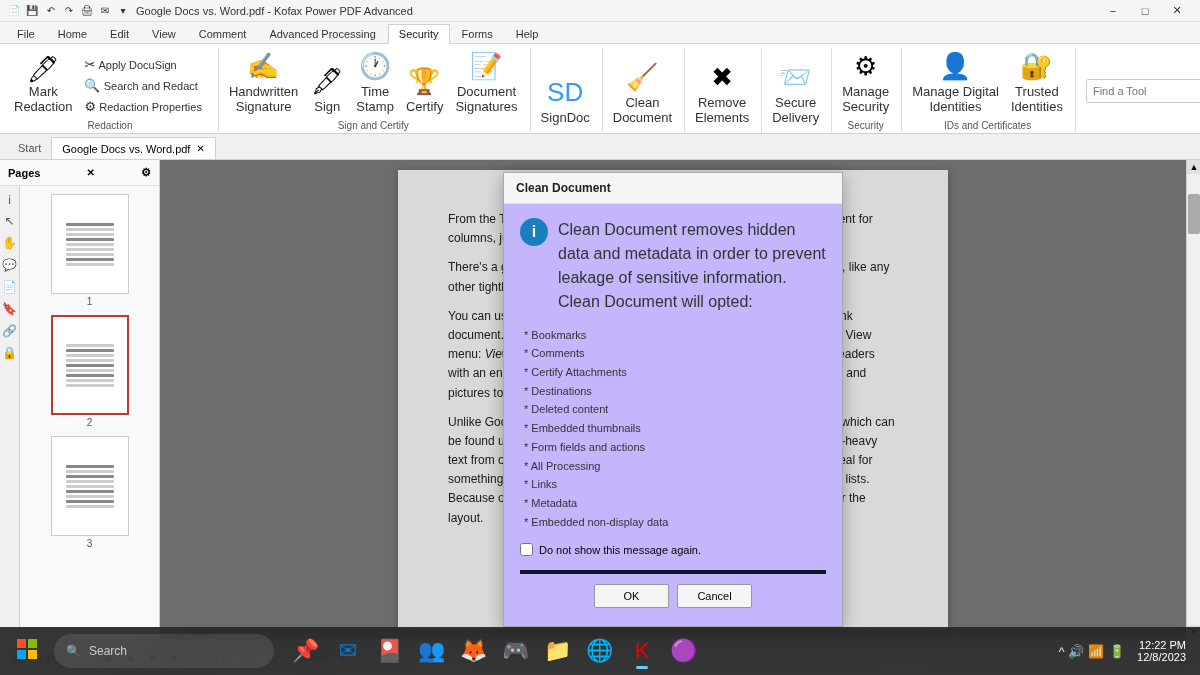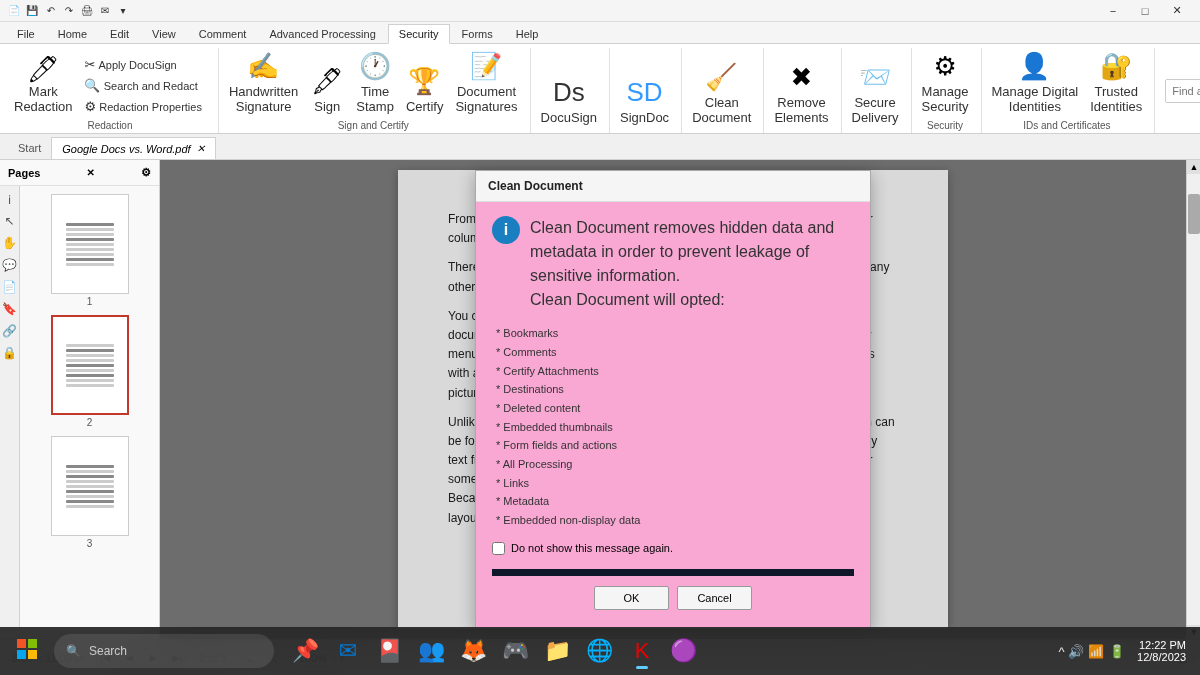--- a/index.html
+++ b/index.html
@@ -153,21 +153,20 @@
       height: 22px;
       padding: 0 10px;
       background: white;
       border: 1px solid #d0d0d0;
       border-bottom: none;
       font-size: 11px;
       display: flex;
       align-items: center;
       gap: 6px;
       cursor: pointer;
-      font-style: italic;
     }
     .doc-tab .tab-close { font-size: 10px; cursor: pointer; }
     .start-tab {
       height: 22px;
       padding: 0 10px;
       font-size: 11px;
       display: flex;
       align-items: center;
       cursor: pointer;
       color: #555;
@@ -352,24 +351,24 @@
     .modal-overlay {
       position: absolute;
       top: 0; left: 0; right: 0; bottom: 0;
       background: rgba(0,0,0,0.15);
       display: flex;
       align-items: center;
       justify-content: center;
       z-index: 100;
     }
     .modal {
-      background: #f9a8d4;
+      background: #c4b5fd;
       border: 1px solid #aaa;
       box-shadow: 0 4px 16px rgba(0,0,0,0.3);
-      width: 396px;
+      width: 340px;
       font-size: 12px;
     }
     .modal-title {
       background: #f5f5f5;
       border-bottom: 1px solid #ddd;
       padding: 8px 12px;
       font-size: 12px;
       font-weight: 600;
       color: #222;
     }
@@ -394,21 +393,21 @@
     .modal-checkbox {
       display: flex; align-items: center; gap: 6px;
       margin: 12px 0 14px 0;
       font-size: 11px;
     }
     .modal-buttons {
       display: flex;
       justify-content: center;
       gap: 8px;
       padding-top: 4px;
-      border-top: 7px solid #0f172a;
+      border-top: 4px solid #0f172a;
       padding: 10px 0 4px 0;
       align-items: center;
     }
     .modal-btn {
       width: 75px; height: 24px;
       border: 1px solid #999;
       background: #f5f5f5;
       cursor: pointer;
       font-size: 11px;
       border-radius: 2px;
@@ -497,20 +496,21 @@
   <div class="title-bar-left">
     <div class="title-bar-icons">
       <span class="title-icon">📄</span>
       <span class="title-icon">💾</span>
       <span class="title-icon">↶</span>
       <span class="title-icon">↷</span>
       <span class="title-icon">🖨</span>
       <span class="title-icon">✉</span>
       <span class="title-icon">▾</span>
     </div>
+    <span class="title-bar-title">Google Docs vs. Word.pdf - Kofax Power PDF Advanced</span>
   </div>
   <div class="title-bar-controls">
     <div class="title-ctrl">−</div>
     <div class="title-ctrl">□</div>
     <div class="title-ctrl close">✕</div>
   </div>
 </div>
 
 <div class="ribbon-tabs">
   <div class="ribbon-tab">File</div>
@@ -569,29 +569,20 @@
         <div class="label">Certify</div>
       </div>
       <div class="ribbon-btn">
         <div style="font-size:26px;">📝</div>
         <div class="label">Document<br>Signatures</div>
       </div>
     </div>
     <div class="ribbon-group-label">Sign and Certify</div>
   </div>
 
-  <div class="ribbon-group">
-    <div class="ribbon-group-content">
-      <div class="ribbon-btn">
-        <div style="font-size:26px; color:#333;">Ds</div>
-        <div class="label">DocuSign</div>
-      </div>
-    </div>
-    <div class="ribbon-group-label"></div>
-  </div>
 
   <div class="ribbon-group">
     <div class="ribbon-group-content">
       <div class="ribbon-btn">
         <div style="font-size:26px; color:#3399ff;">SD</div>
         <div class="label">SignDoc</div>
       </div>
     </div>
     <div class="ribbon-group-label"></div>
   </div>

